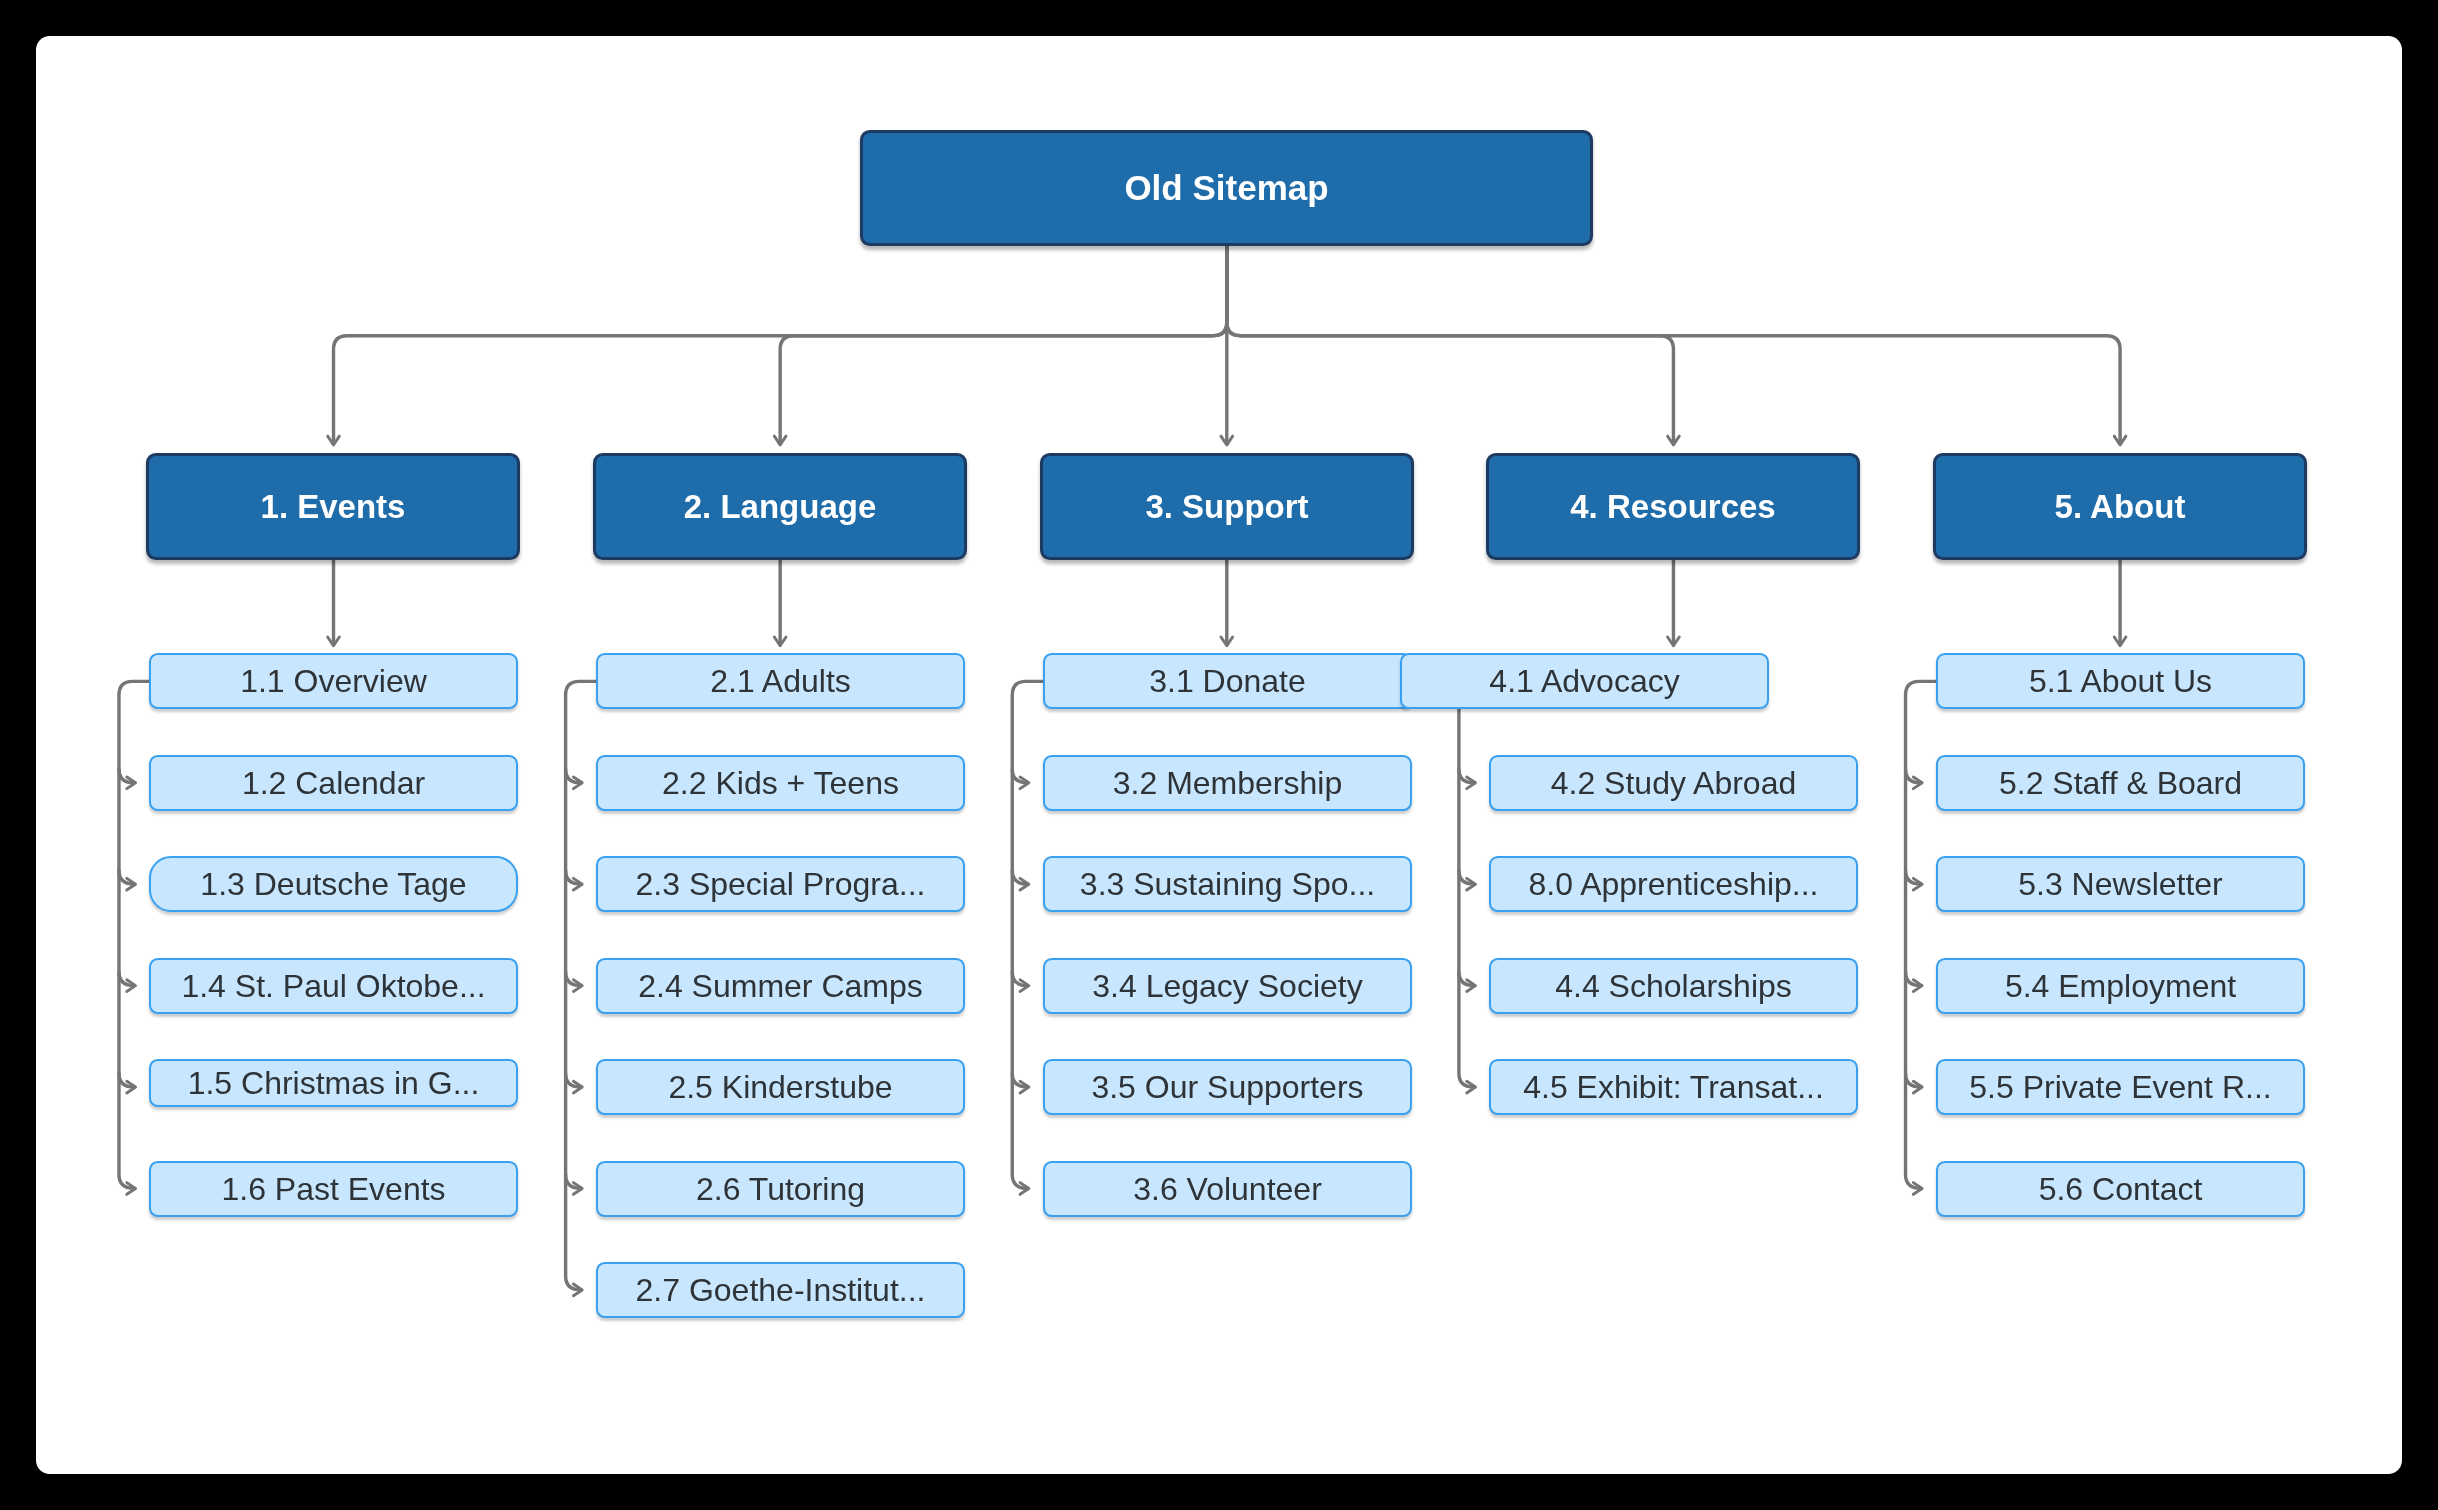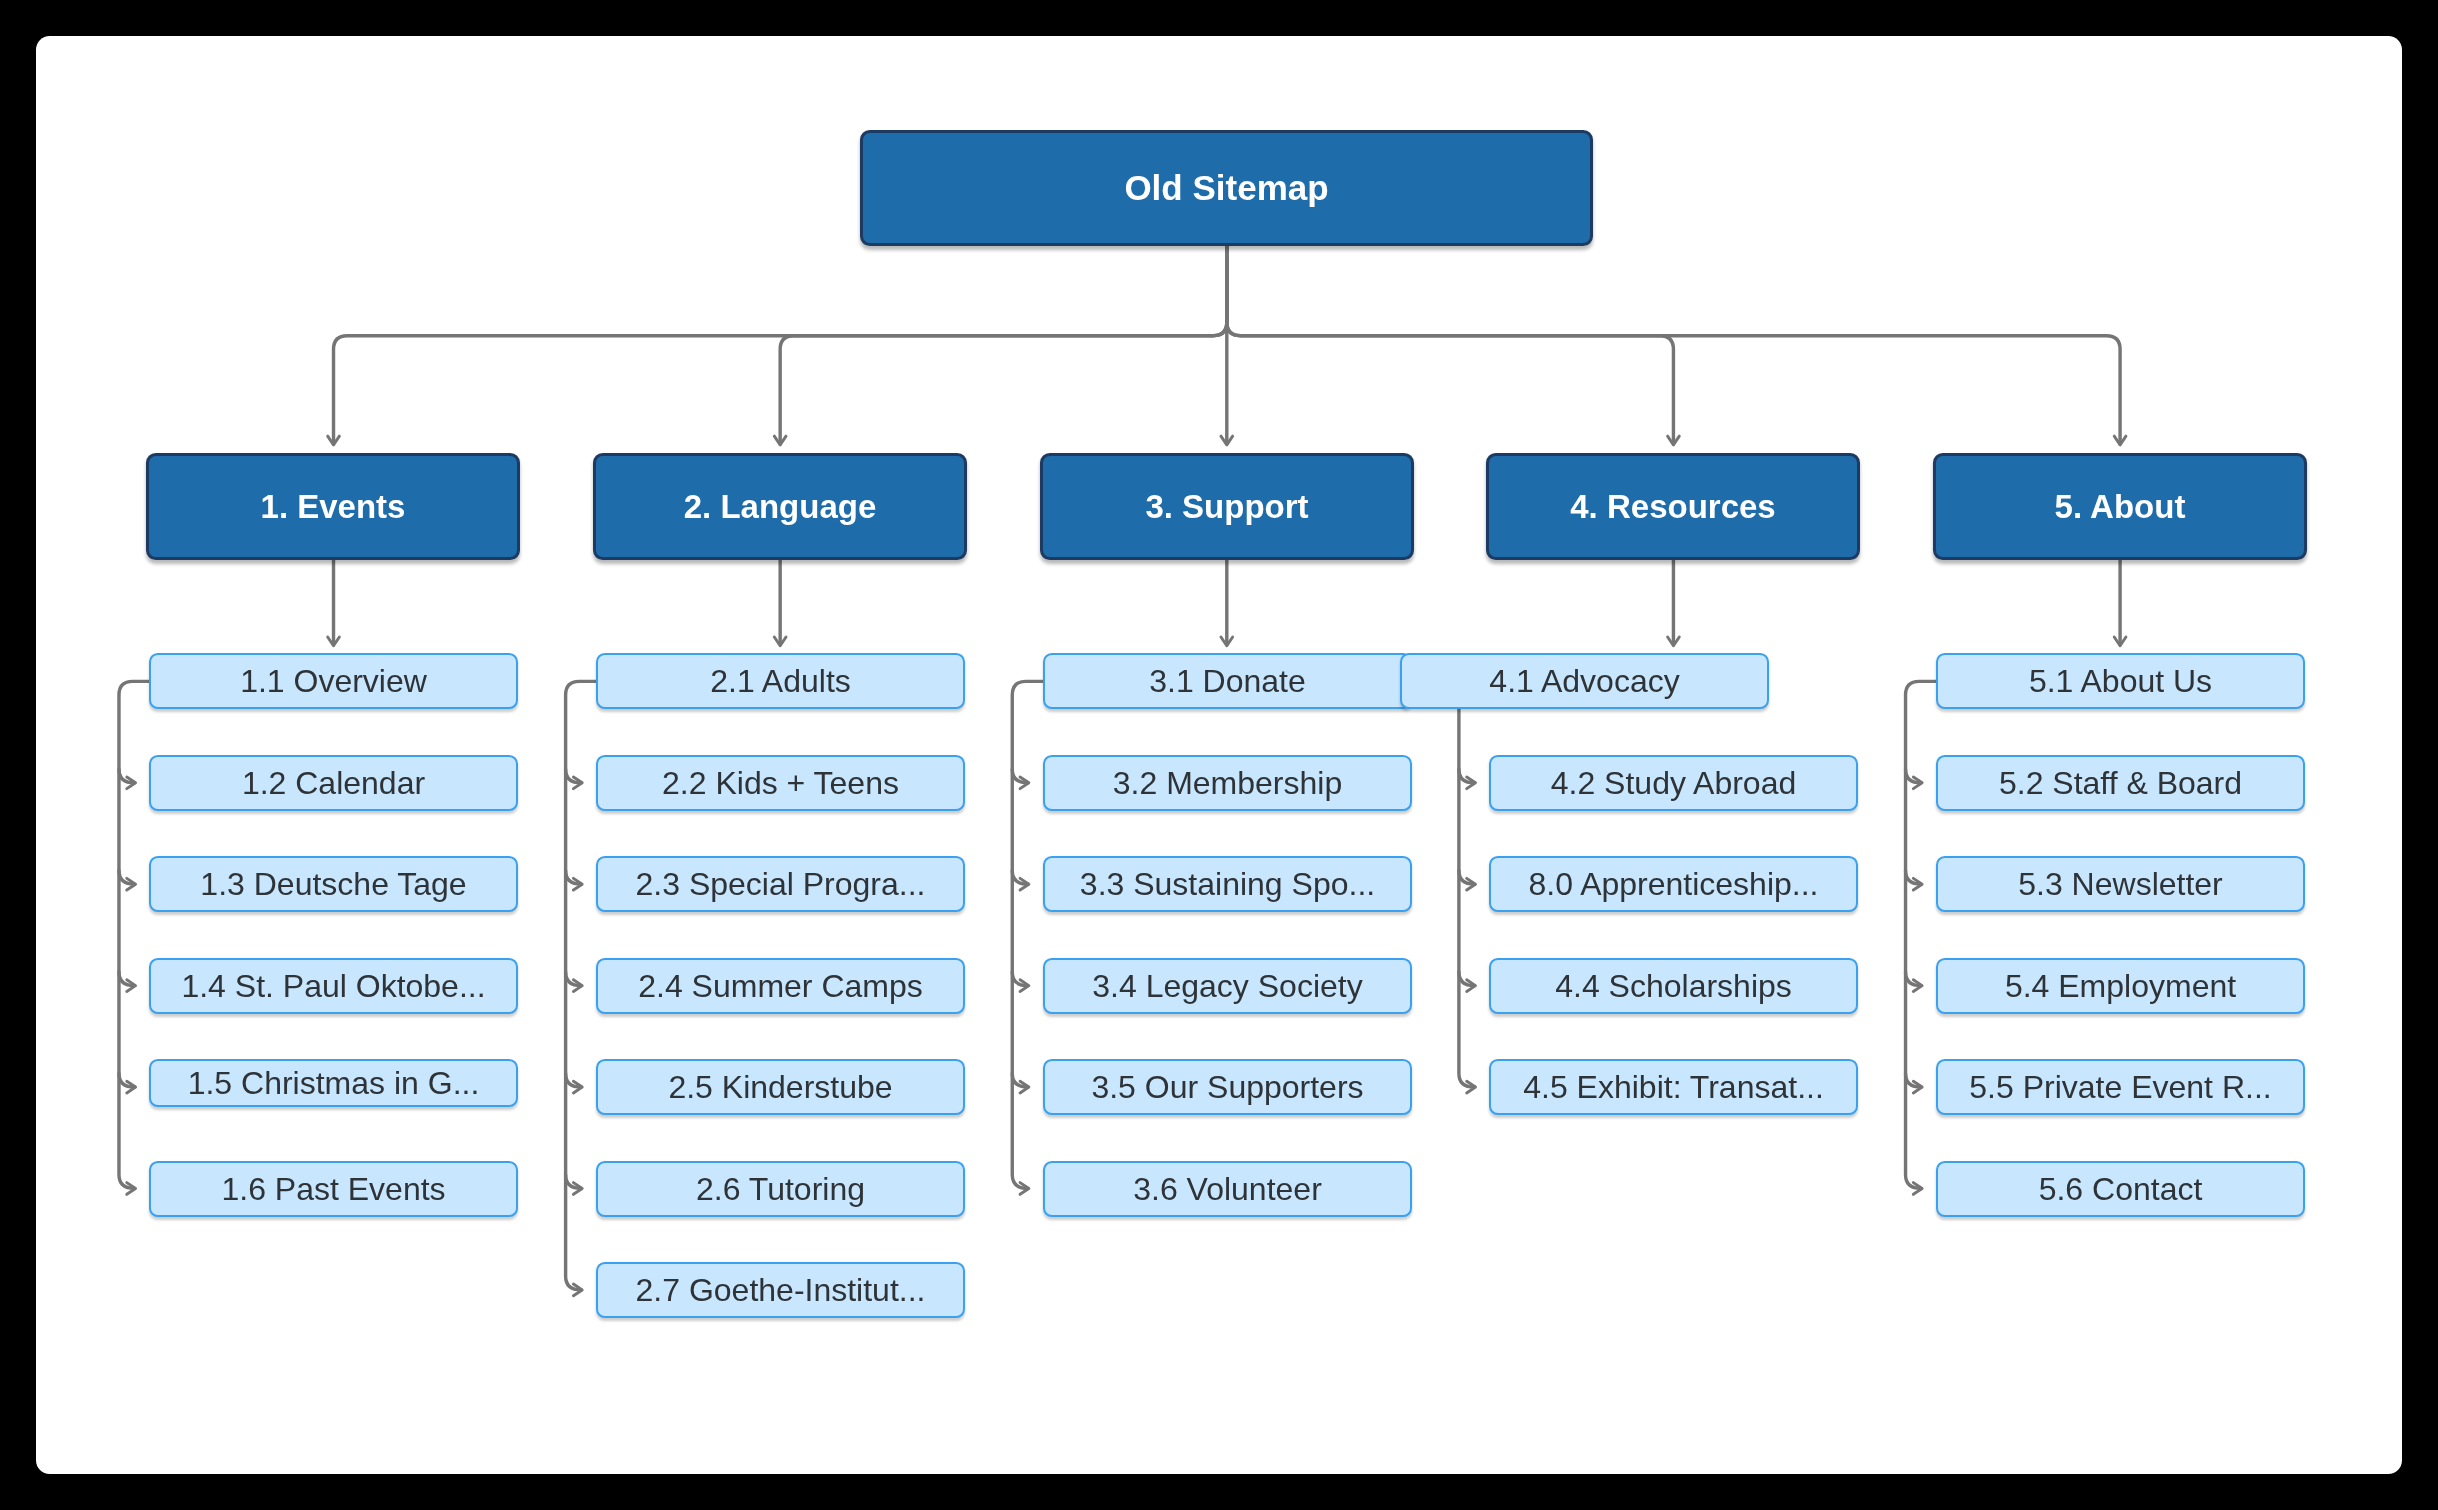--- a/index.html
+++ b/index.html
@@ -115,21 +115,21 @@
 
 <div class="node category-node" style="left: 146px; top: 453px; width: 374px; height: 107px;">
       <span>1. Events</span>
     </div>
     <div class="node page-node" style="left: 149px; top: 653px; width: 369px; height: 56px;">
       <span>1.1 Overview</span>
     </div>
     <div class="node page-node" style="left: 149px; top: 755px; width: 369px; height: 56px;">
       <span>1.2 Calendar</span>
     </div>
-    <div class="node page-node" style="left: 149px; top: 856px; width: 369px; height: 56px;">
+    <div class="node page-node" style="left: 149px; top: 856px; width: 369px; height: 56px; border-radius: 22px;">
       <span>1.3 Deutsche Tage</span>
     </div>
     <div class="node page-node" style="left: 149px; top: 958px; width: 369px; height: 56px;">
       <span>1.4 St. Paul Oktobe...</span>
     </div>
     <div class="node page-node" style="left: 149px; top: 1059px; width: 369px; height: 48px;">
       <span>1.5 Christmas in G...</span>
     </div>
     <div class="node page-node" style="left: 149px; top: 1161px; width: 369px; height: 56px;">
       <span>1.6 Past Events</span>

